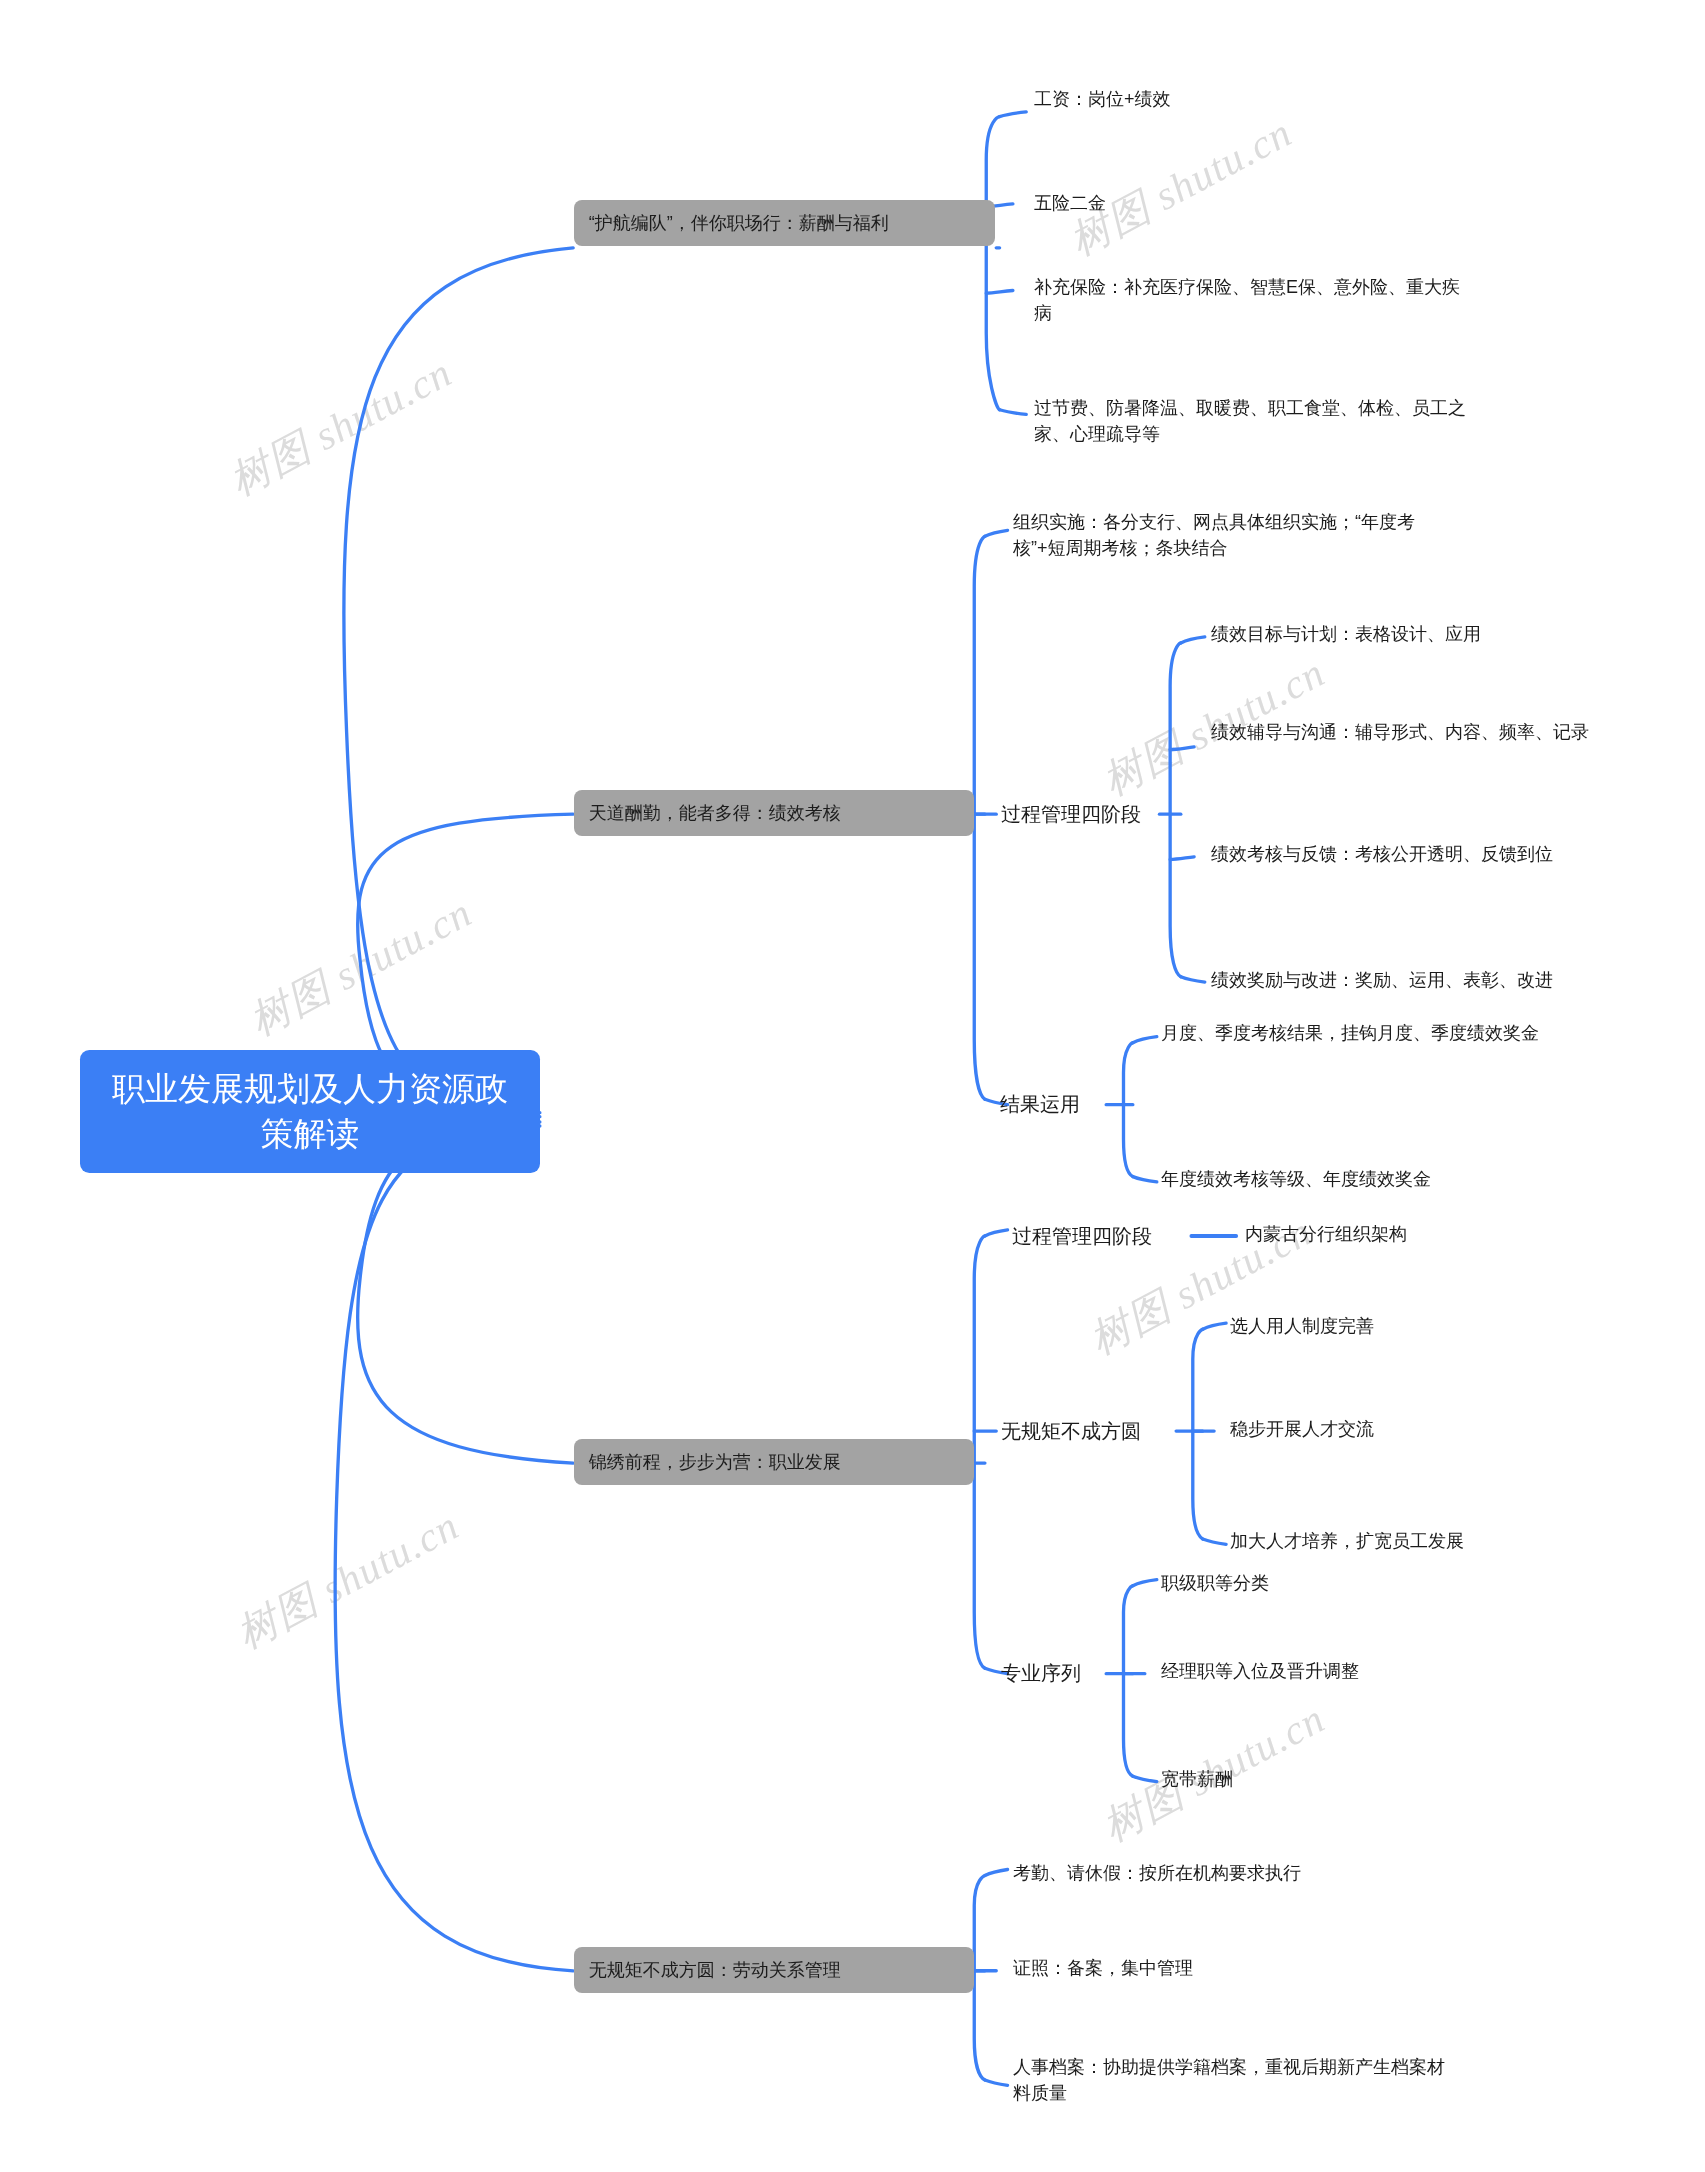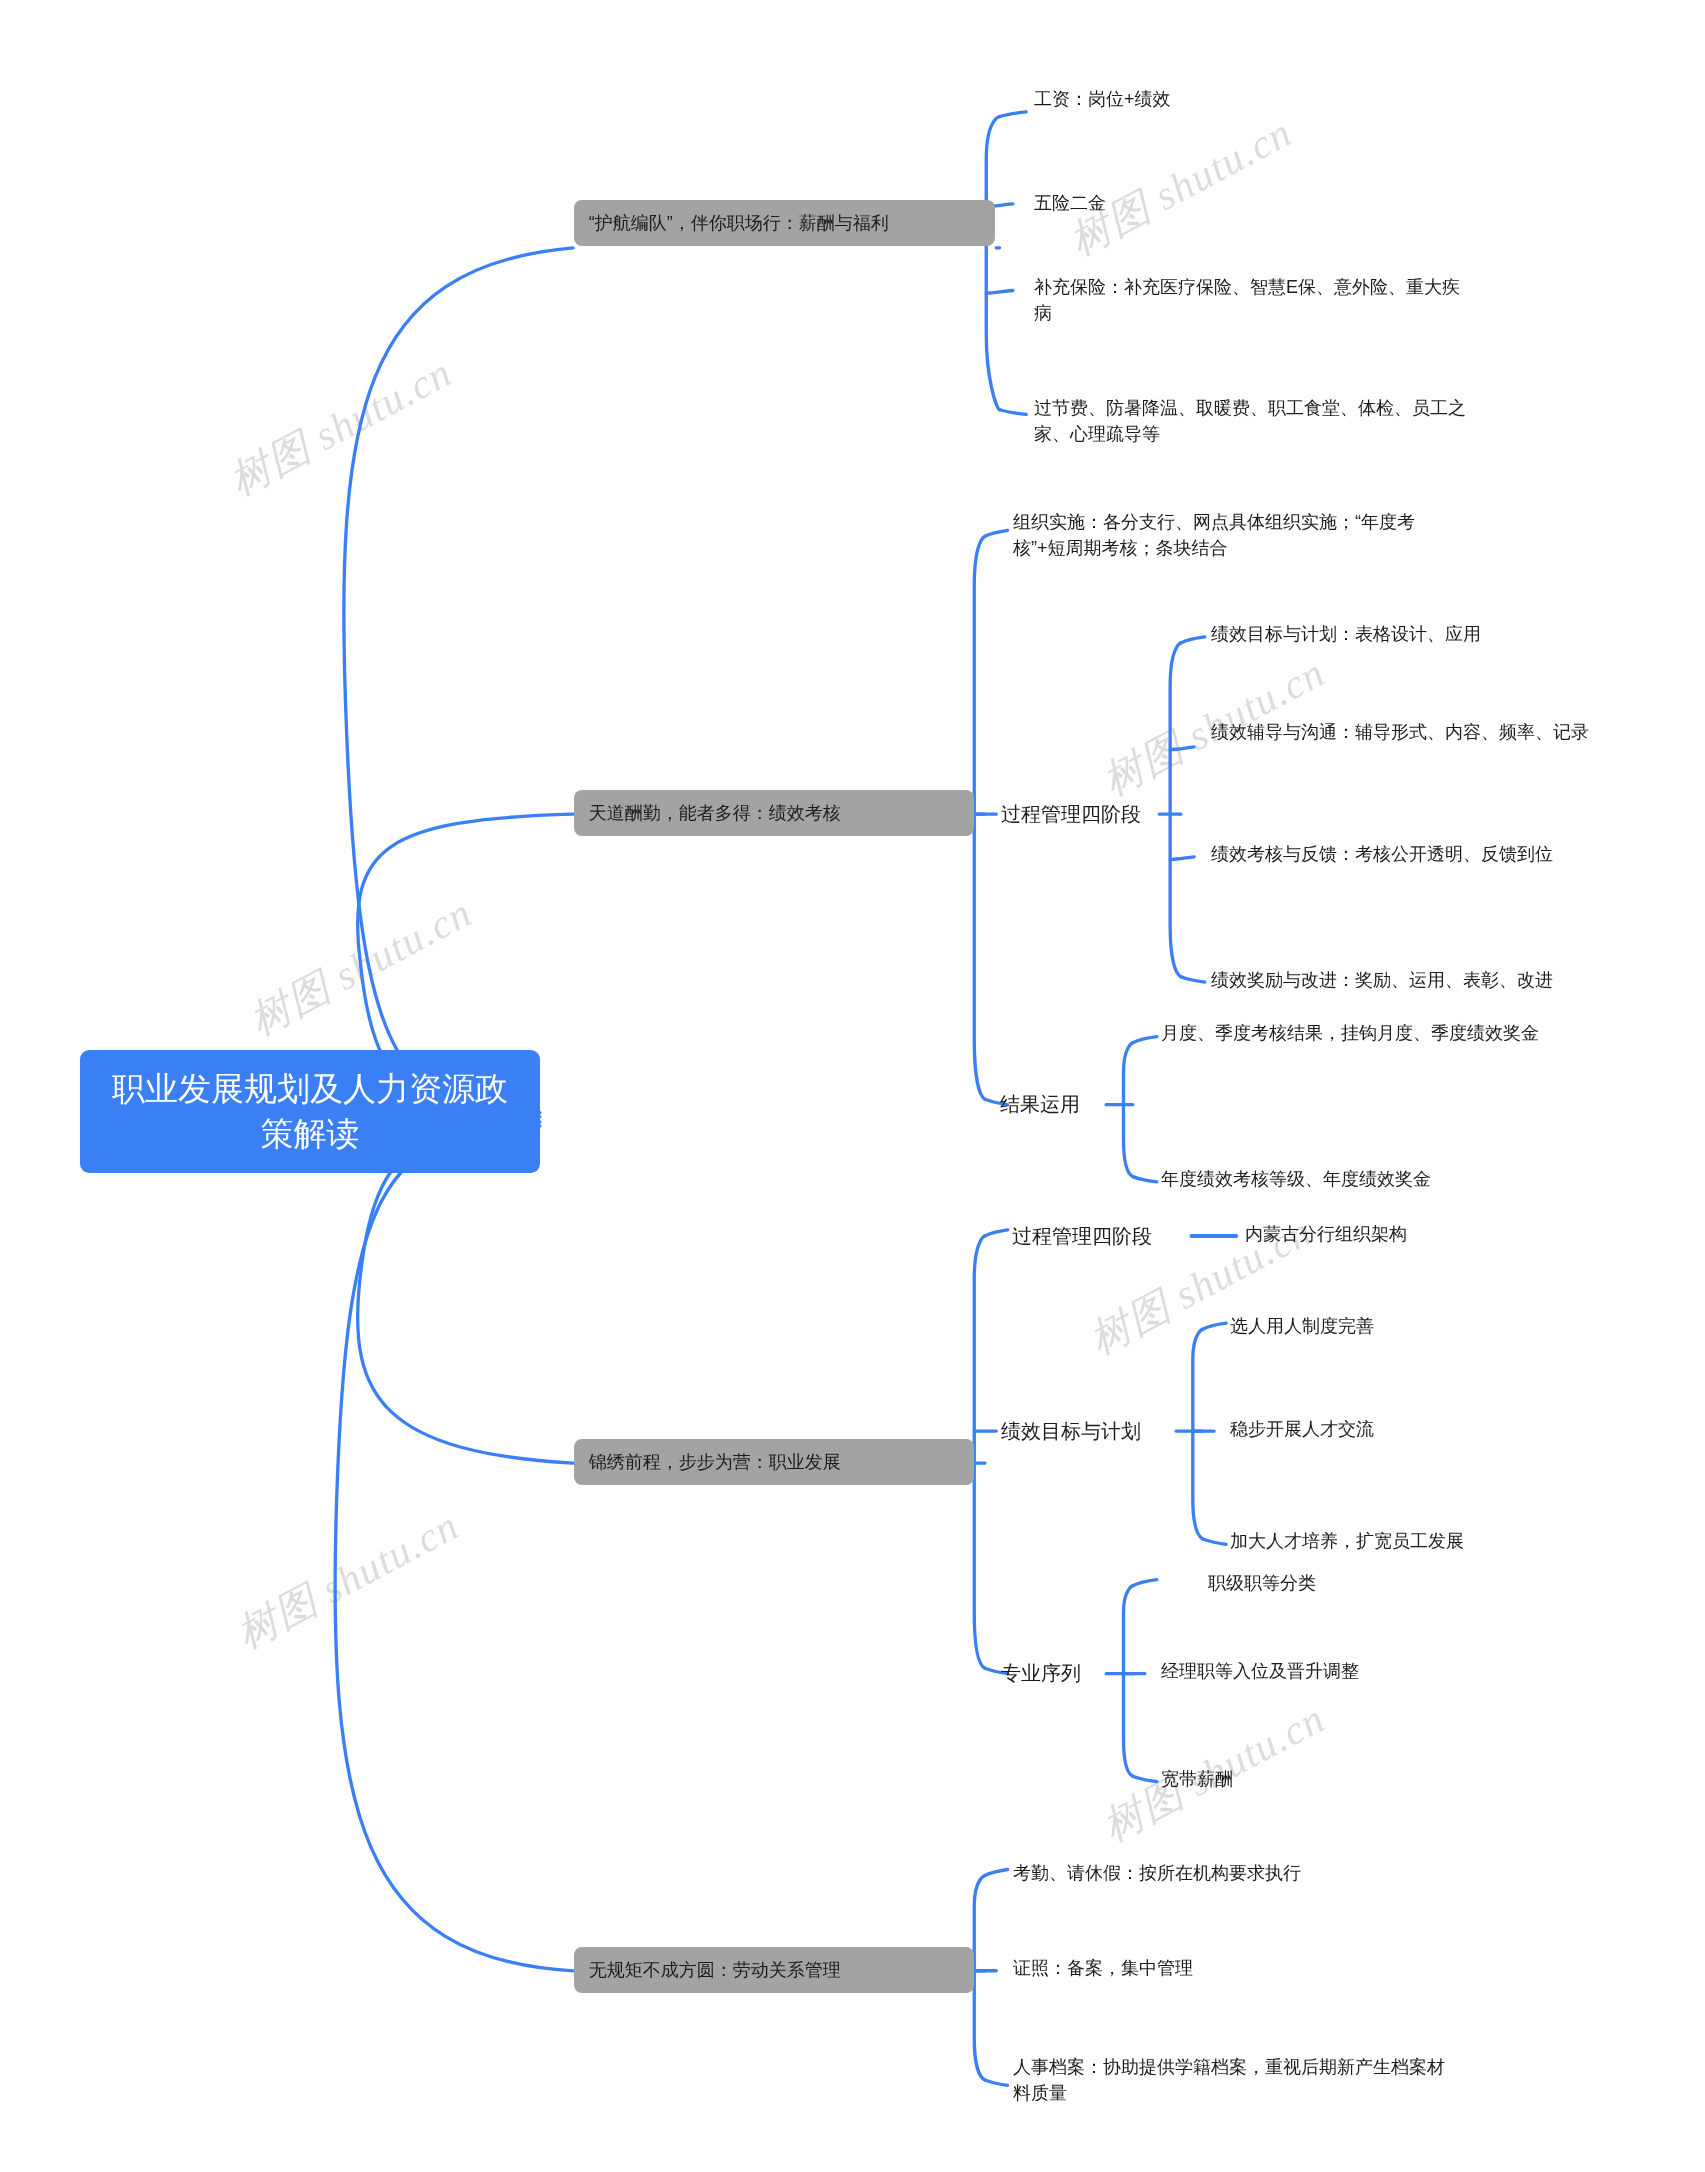--- a/index.html
+++ b/index.html
@@ -167,36 +167,36 @@
     <span>锦绣前程，步步为营：职业发展</span>
   </div>
   <div class="node sub-node" style="left:1012px;top:1222px;width:187px;">
     <span>过程管理四阶段</span>
   </div>
   <div class="node leaf-node" style="left:1245px;top:1222px;width:267px;">
     <span>内蒙古分行组织架构</span>
   </div>
 
   <div class="node sub-node" style="left:1001px;top:1417px;width:180px;">
-    <span>绩效目标与计划</span>
+    <span>无规矩不成方圆</span>
   </div>
   <div class="node leaf-node" style="left:1230px;top:1314px;width:333px;">
     <span>选人用人制度完善</span>
   </div>
   <div class="node leaf-node" style="left:1230px;top:1417px;width:333px;">
     <span>稳步开展人才交流</span>
   </div>
   <div class="node leaf-node" style="left:1230px;top:1529px;width:373px;">
     <span>加大人才培养，扩宽员工发展</span>
   </div>
 
   <div class="node sub-node" style="left:1001px;top:1659px;width:113px;">
     <span>专业序列</span>
   </div>
-  <div class="node leaf-node" style="left:1208px;top:1571px;width:333px;">
+  <div class="node leaf-node" style="left:1161px;top:1571px;width:333px;">
     <span>职级职等分类</span>
   </div>
   <div class="node leaf-node" style="left:1161px;top:1659px;width:373px;">
     <span>经理职等入位及晋升调整</span>
   </div>
   <div class="node leaf-node" style="left:1161px;top:1767px;width:267px;">
     <span>宽带薪酬</span>
   </div>
 
   <div class="node branch-node" style="left:574px;top:1947px;width:400px;">

